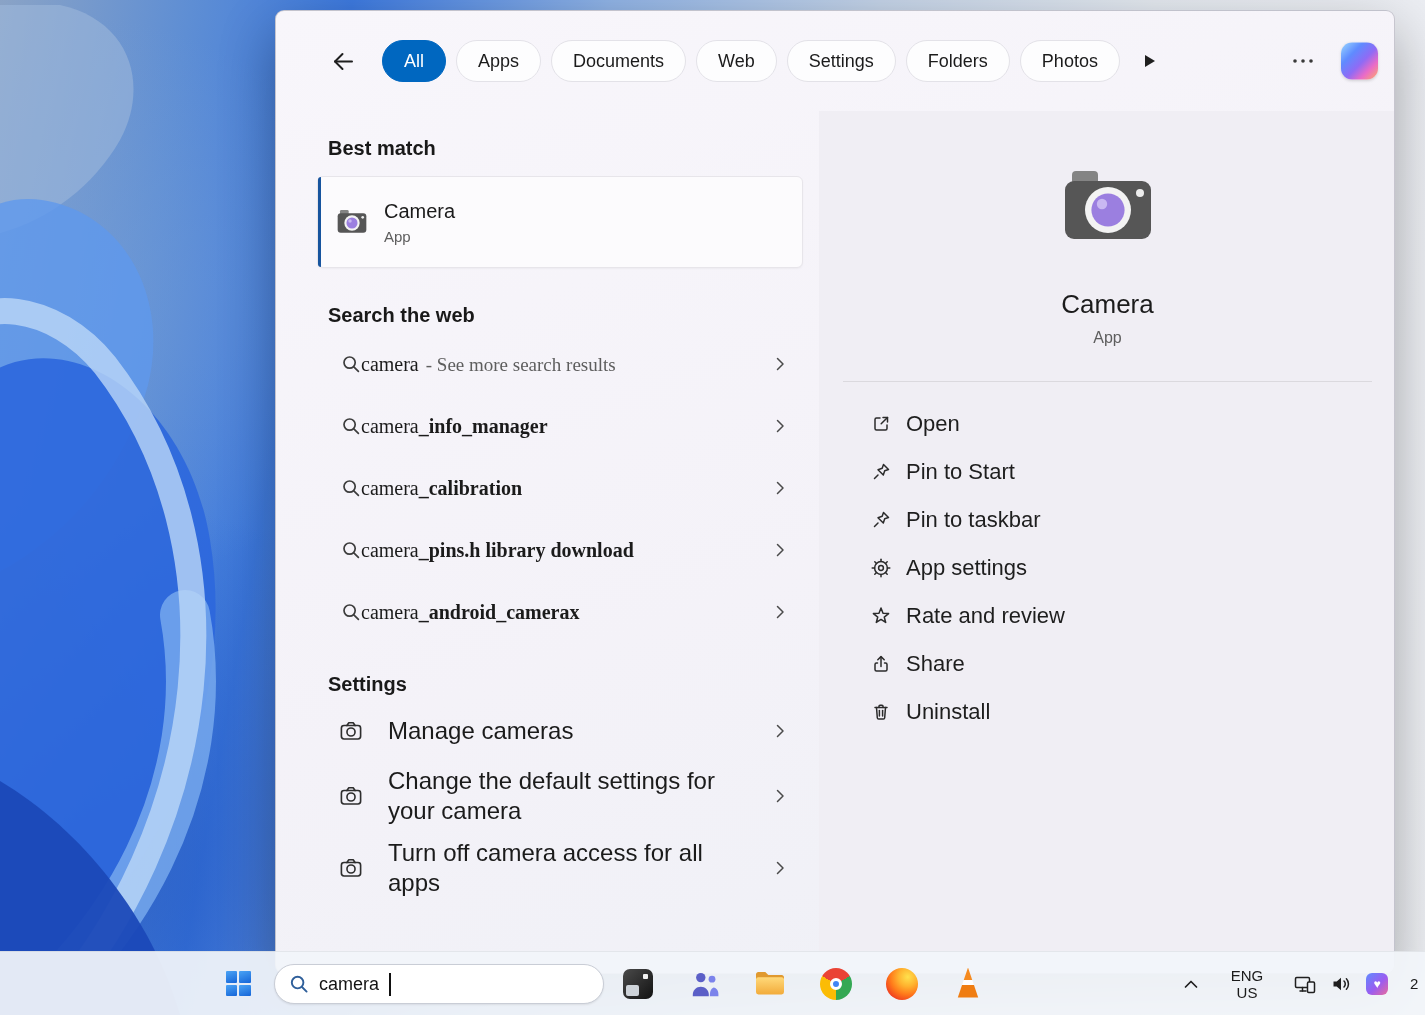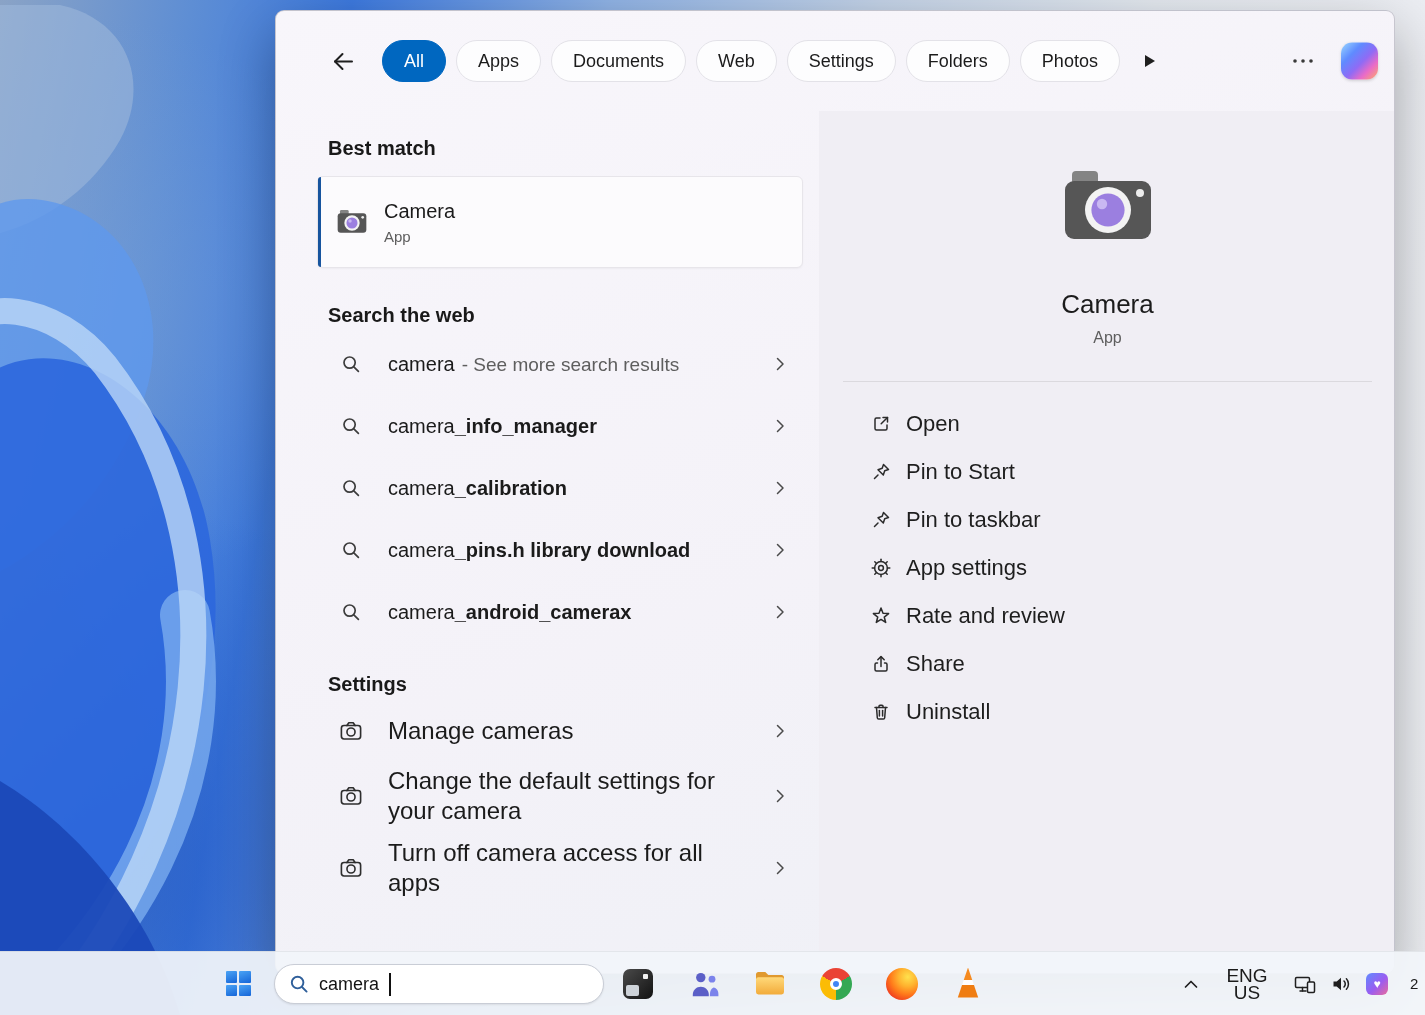--- a/index.html
+++ b/index.html
@@ -51,21 +51,21 @@
   .best-card::before { content:""; position:absolute; left:0; top:0; bottom:0; width:3px;
     background:#17549e; border-radius:3px 0 0 3px; }
   .best-texts { margin-left:16px; }
   .best-title { font-size:20px; color:#1b1b1b; }
   .best-sub { font-size:15px; color:#5d5d5d; margin-top:5px; }
 
   .hdr-web { margin-top:36px; }
   .rows-web { margin-top:6px; }
   .s-row { width:486px; margin-left:41px; height:62px; display:flex; align-items:center;
     padding:0 14px 0 24px; border-radius:6px; cursor:pointer; }
-  .s-row .txt { margin-left:27px; font-size:20px; color:#1b1b1b; white-space:nowrap; }
+  .s-row .txt { font-size:20px; color:#1b1b1b; white-space:nowrap;font-family:Liberation Serif, serif; }
   .s-row b { font-weight:700; }
   .sug-hint { color:#5e5e5e; margin-left:7px; font-size:19px; }
   .chev { margin-left:auto; flex:none; }
 
   .hdr-set { margin-top:30px; }
   .rows-set { margin-top:6px; }
   .set-row { width:486px; margin-left:41px; min-height:58px; display:flex; align-items:center;
     padding:6px 14px 6px 22px; border-radius:6px; cursor:pointer; }
   .set-row .txt { margin-left:25px; font-size:24px; color:#1b1b1b; max-width:335px; line-height:30px; }
 
@@ -120,21 +120,21 @@
     background:radial-gradient(circle at 68% 28%, #ffe14d 0%, #ffb22e 30%, #ff7a1a 55%, #f0421f 78%, #c9236a 97%); }
 
   .vlc-icon { width:30px; height:32px;
     clip-path:polygon(50% 0%, 84% 94%, 16% 94%);
     background:linear-gradient(180deg,#f58a1f 0% 36%,#ffffff 36% 54%,#ef7d12 54% 100%); }
 
   .tray-item { position:absolute; top:0; height:100%; display:flex; align-items:center;
     border:none; background:transparent; cursor:pointer; }
   .tray-chevron { left:1178px; width:26px; justify-content:center; }
   .tray-lang { left:1224px; width:46px; flex-direction:column; justify-content:center;
-    font-size:19px; line-height:17px; color:#1b1b1b; }
+    font-size:15px; line-height:17px; color:#1b1b1b; }
   .tray-cast { left:1292px; width:26px; justify-content:center; }
   .tray-vol { left:1328px; width:26px; justify-content:center; }
   .tray-photos { left:1364px; width:26px; justify-content:center; }
   .tray-clock { left:1410px; width:15px; overflow:hidden; font-size:15px; color:#1b1b1b;
     justify-content:flex-start; }
   .photos-glyph { width:22px; height:22px; border-radius:6px;
     background:linear-gradient(135deg,#5f8bff,#9b5cf0 55%,#e96b9b);
     display:flex; align-items:center; justify-content:center; color:#fff; font-size:12px; }
 
   svg.stroke { fill:none; stroke:#2b2b2b; stroke-width:1.5; stroke-linecap:round; stroke-linejoin:round; }

